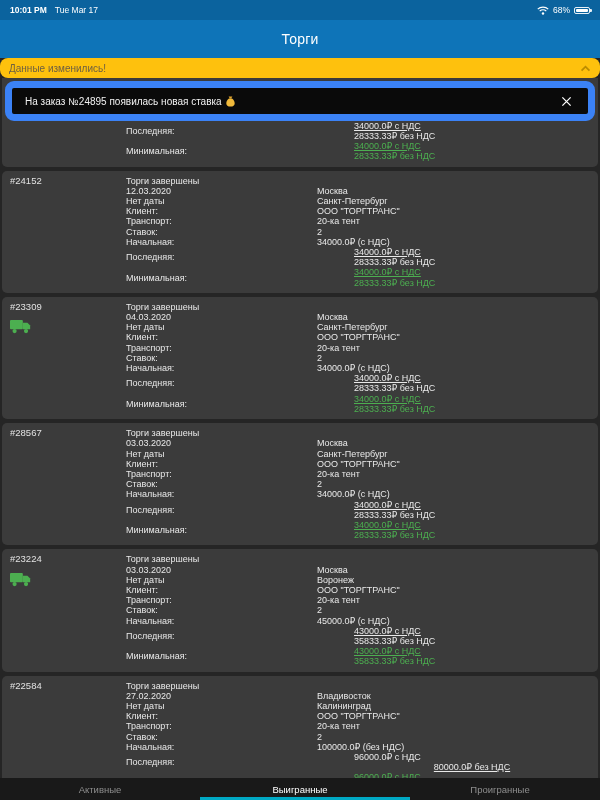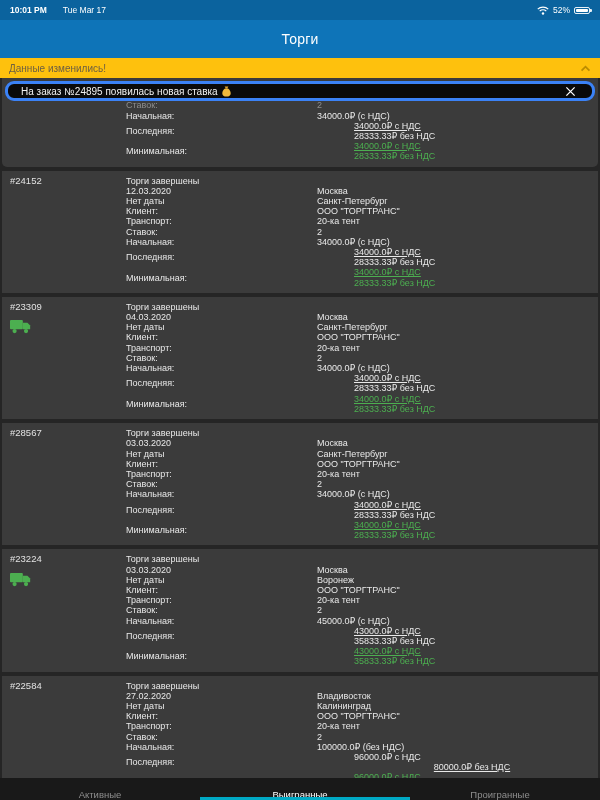--- a/index.html
+++ b/index.html
@@ -9,21 +9,21 @@
     background:#252525;
     font-family:"Liberation Sans","DejaVu Sans",sans-serif;
     -webkit-font-smoothing:antialiased;
   }
   
   .statusbar {
     position:absolute; top:0; left:0; right:0; height:20px;
     background:#0b639e; color:#fff; display:flex; align-items:center;
     padding:0 10px; font-size:8.5px;
   }
-  .statusbar .time { font-weight:700; margin-right:16px; }
+  .statusbar .time { font-weight:700; margin-right:8px; }
   .statusbar .spacer { flex:1; }
   .statusbar .right { display:flex; align-items:center; gap:4px; }
   .battery-shell {
     width:16px; height:7px; border:1px solid rgba(255,255,255,.9);
     border-radius:2px; position:relative; display:inline-block;
   }
   .battery-shell::after {
     content:""; position:absolute; right:-3px; top:1.5px; width:2px; height:3px;
     background:rgba(255,255,255,.9); border-radius:0 1px 1px 0;
   }
@@ -32,58 +32,59 @@
   .appbar {
     position:absolute; top:20px; left:0; right:0; height:38px;
     background:#0e74b8; display:flex; align-items:center; justify-content:center;
   }
   .appbar .title { color:#fff; font-size:14px; font-weight:500; letter-spacing:.2px; }
   
   .banner {
     position:absolute; top:58px; left:0; right:0; height:20px;
     background:#fec10d; display:flex; align-items:center; padding:0 9px;
     cursor:pointer;
+    border-radius:8px;
   }
   .banner .btext { color:#6e6042; font-size:10px; font-weight:400; flex:1; }
   
   .list {
     position:absolute; top:78px; left:0; right:0; bottom:0;
     overflow:hidden; padding:0 2px;
   }
   .card {
-    display:flex; background:#3b3b3b; border-radius:0;
+    display:flex; background:#3b3b3b; border-radius:5px;
     padding:5px 8px; margin-bottom:4px; color:#e9e9e9; font-size:9px;
   }
   .card.partial { padding-top:2px; border-radius:0 0 5px 5px; }
   .card-left { width:116px; flex:none; }
   .card-id { font-size:9.5px; color:#e2e2e2; line-height:10.2px; }
   .truck { margin-top:7px; width:22px; height:15px; display:block; }
   .card-body { flex:1; }
   .row, .mrow { display:flex; }
   .row > .lbl, .mrow > .lbl { width:191px; flex:none; line-height:10.2px; }
   .row > .val { flex:1; line-height:10.2px; }
   .mrow > .lbl { align-self:center; }
   .mrow .vals { flex:1;margin-left:37px; }
   .mrow .vals .v { line-height:10.2px; }
   .green { color:#4caf50; }
   .dim, .dim * { color:#8d8d8d; }
   .card.u1 .u-last1, .card.u1 .u-min1 { text-decoration:underline; }
   .card.u2 .u-last2, .card.u2 .u-min2 { text-decoration:underline;text-align:center; }
   
   .toast {
-    position:absolute; top:81px; left:5px; right:5px; height:20px;
-    background:#0a0a0a; border:3px solid #3b82f6; border-radius:9px;
+    position:absolute; top:81px; left:5px; right:5px; height:40px;
+    background:#0a0a0a; border:7px solid #3b82f6; border-radius:9px;
     display:flex; align-items:center; padding:0 13px; z-index:20;
   }
   .toast .ttext { color:#f2f2f2; font-size:10px; flex:1; display:flex; align-items:center; gap:4px; }
   .toast-close { width:18px; height:18px; display:flex; align-items:center; justify-content:center; cursor:pointer; }
   
   .tabbar {
     position:absolute; left:0; right:0; bottom:0; height:22px;
-    background:#191919; display:flex; z-index:30;align-items:flex-end;
+    background:#191919; display:flex; z-index:30;
   }
   .tab { flex:1; display:flex; align-items:center; justify-content:center;
     color:#8e8e8e; font-size:9.5px; cursor:pointer; }
   .tab.active { color:#ffffff; font-weight:500; }
   .tab-indicator {
     position:absolute; bottom:0; left:200px; width:210px; height:3.5px;
     background:#00a9c4;
   }
   svg { display:block; }
 </style>
@@ -97,21 +98,21 @@
     <span class="date">Tue Mar 17</span>
     <span class="spacer"></span>
     <span class="right">
       <span>
         <svg width="12" height="9" viewBox="0 0 16 12">
           <path d="M1 4.2 C4.8 .6 11.2 .6 15 4.2" stroke="#fff" stroke-width="1.6" fill="none"></path>
           <path d="M3.6 6.8 C6.1 4.5 9.9 4.5 12.4 6.8" stroke="#fff" stroke-width="1.6" fill="none"></path>
           <circle cx="8" cy="10" r="1.6" fill="#fff"></circle>
         </svg>
       </span>
-      <span>52%</span>
+      <span>68%</span>
       <span class="battery-shell">
           <span class="battery-fill"></span>
         </span>
     </span>
   </div>
 
   <div class="appbar">
     <span class="title">Торги</span>
   </div>
 

